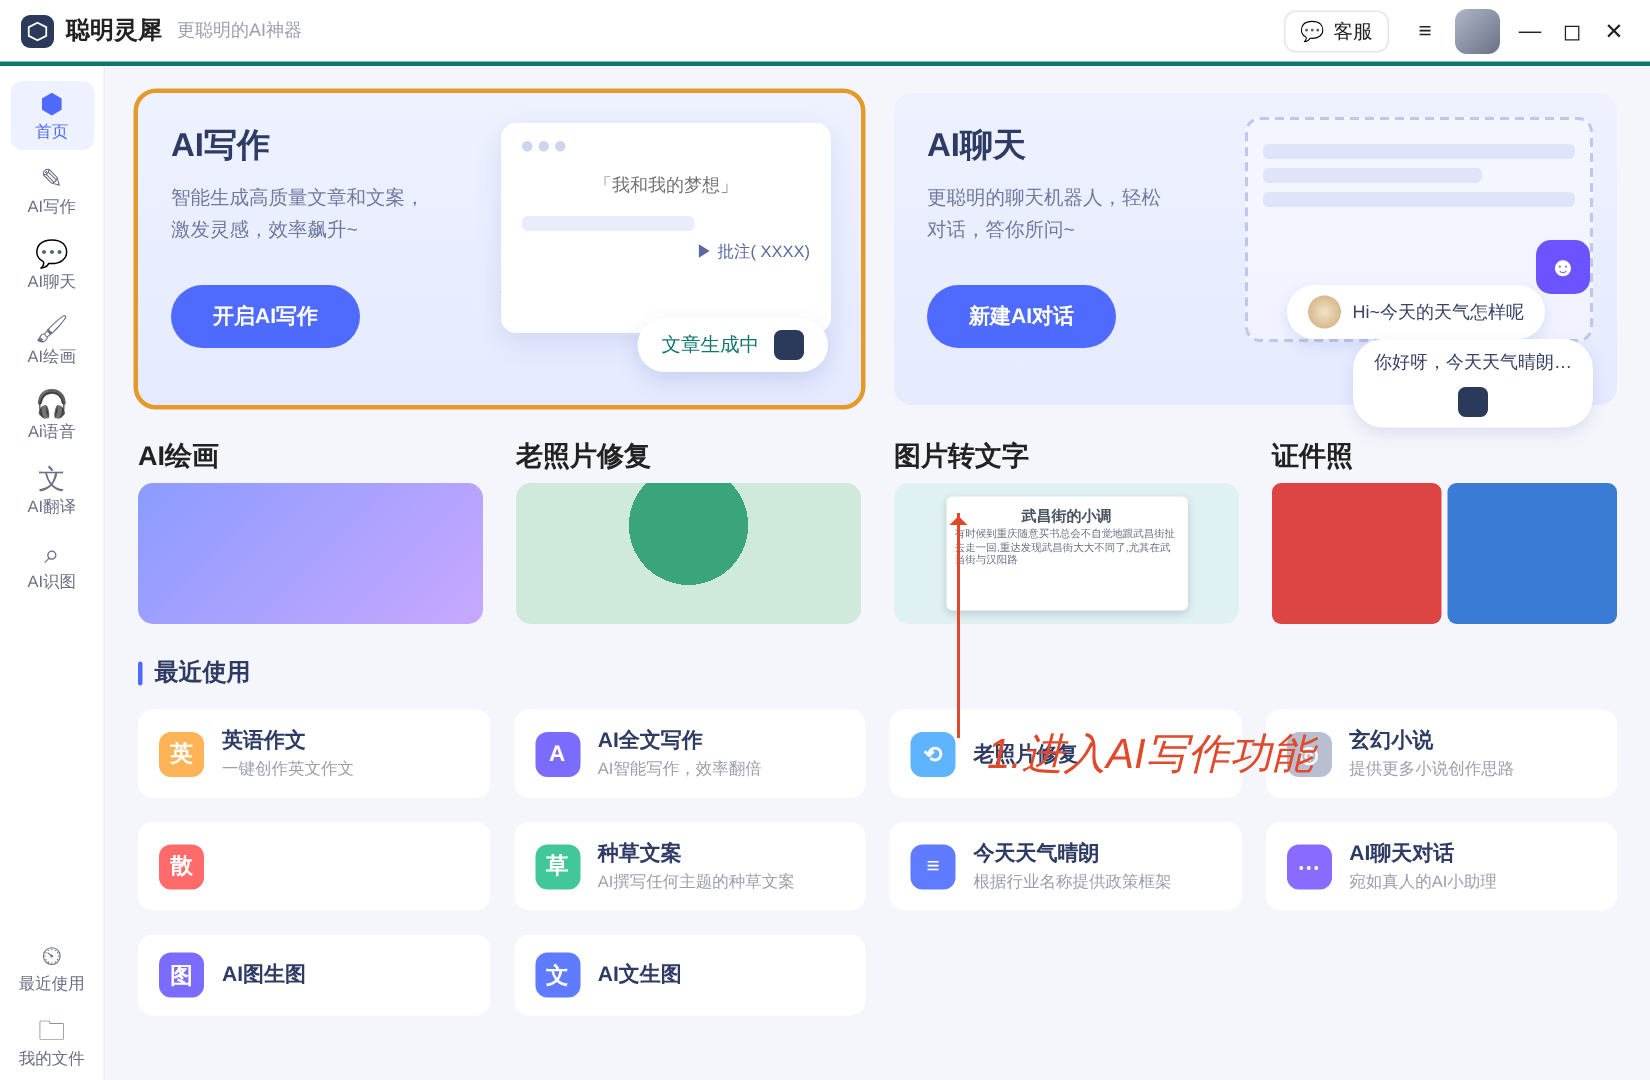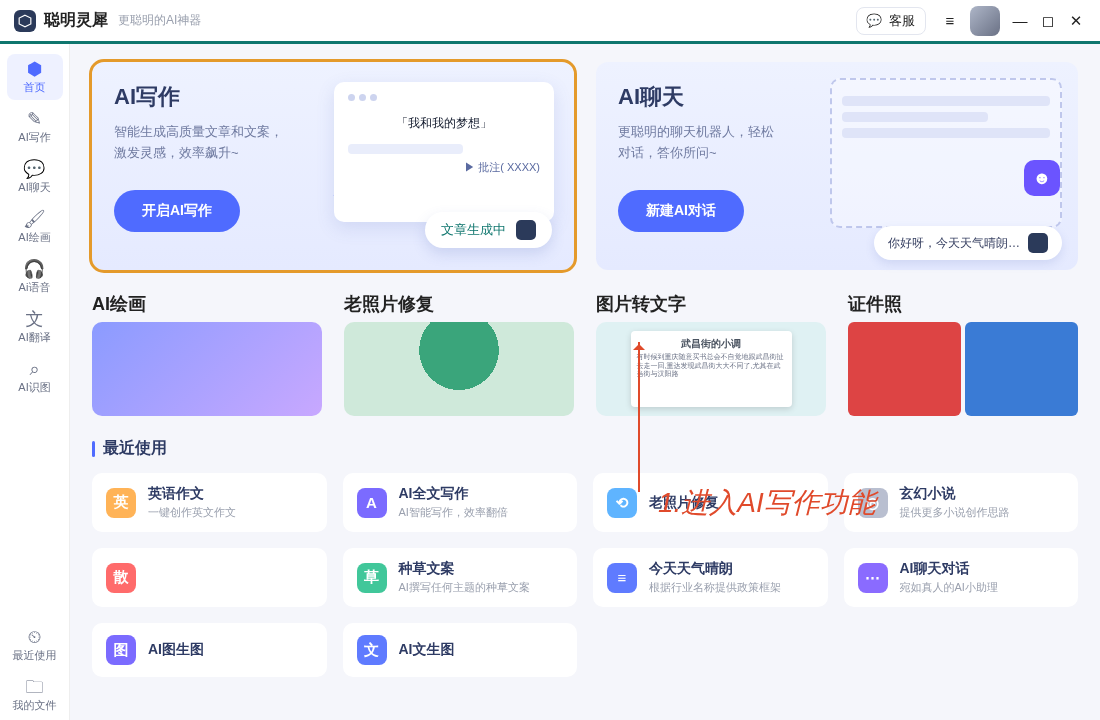--- a/index.html
+++ b/index.html
@@ -26,34 +26,34 @@
   .cards-top { display:flex; gap:22px; }
   .card-top { flex:1; background: linear-gradient(180deg,#eef2ff,#e5eaff); border-radius:12px; padding:20px 22px; position:relative; height:208px; }
   .card-top.hl { outline:3px solid #e49a2b; outline-offset:0; border-radius:12px; }
   .card-top h2 { font-size:22px; font-weight:700; color:#2e3b64; margin-bottom:10px; }
   .card-top .desc { font-size:13px; color:#6f7aa0; line-height:1.6; max-width:190px; }
   .cta { margin-top:26px; background:#4f6bff; color:#fff; border:none; border-radius:22px; padding:12px 28px; font-size:14px; font-weight:600; cursor:pointer; }
   
   .wg { position:absolute; right:20px; top:20px; width:220px; height:140px; background:#fff; border-radius:10px; box-shadow:0 6px 18px rgba(80,100,180,.15); padding:12px 14px; }
   .wg .dots { display:flex; gap:4px; }
   .wg .dots span{ width:7px; height:7px; border-radius:50%; background:#cdd4ef; }
-  .wg .quote { text-align:center; font-size:12px; color:#0f172a; margin-top:14px; }
+  .wg .quote { text-align:center; font-size:12px; color:#737373; margin-top:14px; }
   .wg .bar { height:10px; background:#e9edfb; border-radius:4px; margin-top:12px; width:60%; }
   .wg .note { font-size:11px; color:#5a6aa0; margin-top:6px; text-align:right; }
   .aiword { position:absolute; right:198px; top:100px; font-size:38px; font-weight:800; font-style:italic; color:#bcc7ff; letter-spacing:2px; }
   .genpill { position:absolute; right:22px; top:150px; background:#fff; border-radius:22px; padding:8px 16px; font-size:13px; color:#0f766e; box-shadow:0 6px 14px rgba(80,100,180,.18); display:flex; align-items:center; gap:10px; }
   .hexbadge { width:20px; height:20px; background:#2b3a5a; border-radius:5px; }
   
   .cg { position:absolute; right:16px; top:16px; width:232px; height:150px; border:2px dashed #bfc7ec; border-radius:10px; background:rgba(255,255,255,.4); padding:10px; }
   .cg .row { height:10px; background:#dfe4f8; border-radius:4px; margin:6px 0; }
   .cg .row.s { width:70%; }
   .floatbtn { position:absolute; right:18px; top:98px; width:36px; height:36px; border-radius:10px; background:#6b54ff; color:#fff; display:flex; align-items:center; justify-content:center; font-size:18px; }
   .bubble { position:absolute; right:16px; background:#fff; border-radius:20px; padding:7px 14px; font-size:12px; color:#3a4364; box-shadow:0 4px 10px rgba(80,100,180,.15); display:flex; align-items:center; gap:8px; white-space:nowrap; }
   .bubble.b1 { top:128px; right:48px; }
-  .bubble.b2 { top:164px; right:16px; }
+  .bubble.b2 { top:164px; right:16px;flex-direction:column; }
   .miniav { width:22px; height:22px; border-radius:50%; background: radial-gradient(circle,#f3e1c4,#caa978); }
   
   .features { display:flex; gap:22px; margin-top:22px; }
   .feat { flex:1; cursor:pointer; }
   .feat h3 { font-size:18px; font-weight:700; }
   .feat .thumb { width:100%; height:94px; border-radius:10px; margin-top:6px; }
   .th1 { background: linear-gradient(135deg,#8b9bff,#c8a8ff); }
   .th2 { background: radial-gradient(circle at 50% 30%, #3aa57b 30%, #cfe9da 30%); }
   .th3 { background: #dff1f3; display:flex; align-items:center; justify-content:center; }
   .doc { width:70%; height:80%; background:#fff; border-radius:4px; box-shadow:0 2px 6px rgba(0,0,0,.15); padding:6px; font-size:9px; color:#4a5360; }
@@ -167,20 +167,24 @@
       <div class="card-top">
         <h2>AI聊天</h2>
         <div class="desc"><span>更聪明的聊天机器人，轻松</span><br><span>对话，答你所问~</span></div>
         <button class="cta">新建AI对话</button>
         <div class="cg">
           <div class="row"></div>
             <div class="row s"></div>
             <div class="row"></div>
         </div>
         <div class="floatbtn">☻</div>
+        <div class="bubble b1">
+            <span class="miniav"></span>
+            <span>Hi~今天的天气怎样呢</span>
+          </div>
         <div class="bubble b2">
             <span>你好呀，今天天气晴朗…</span>
             <span class="hexbadge"></span>
           </div>
       </div>
     </div>
 
     <div class="features">
       <div class="feat">
         <h3>AI绘画</h3>

